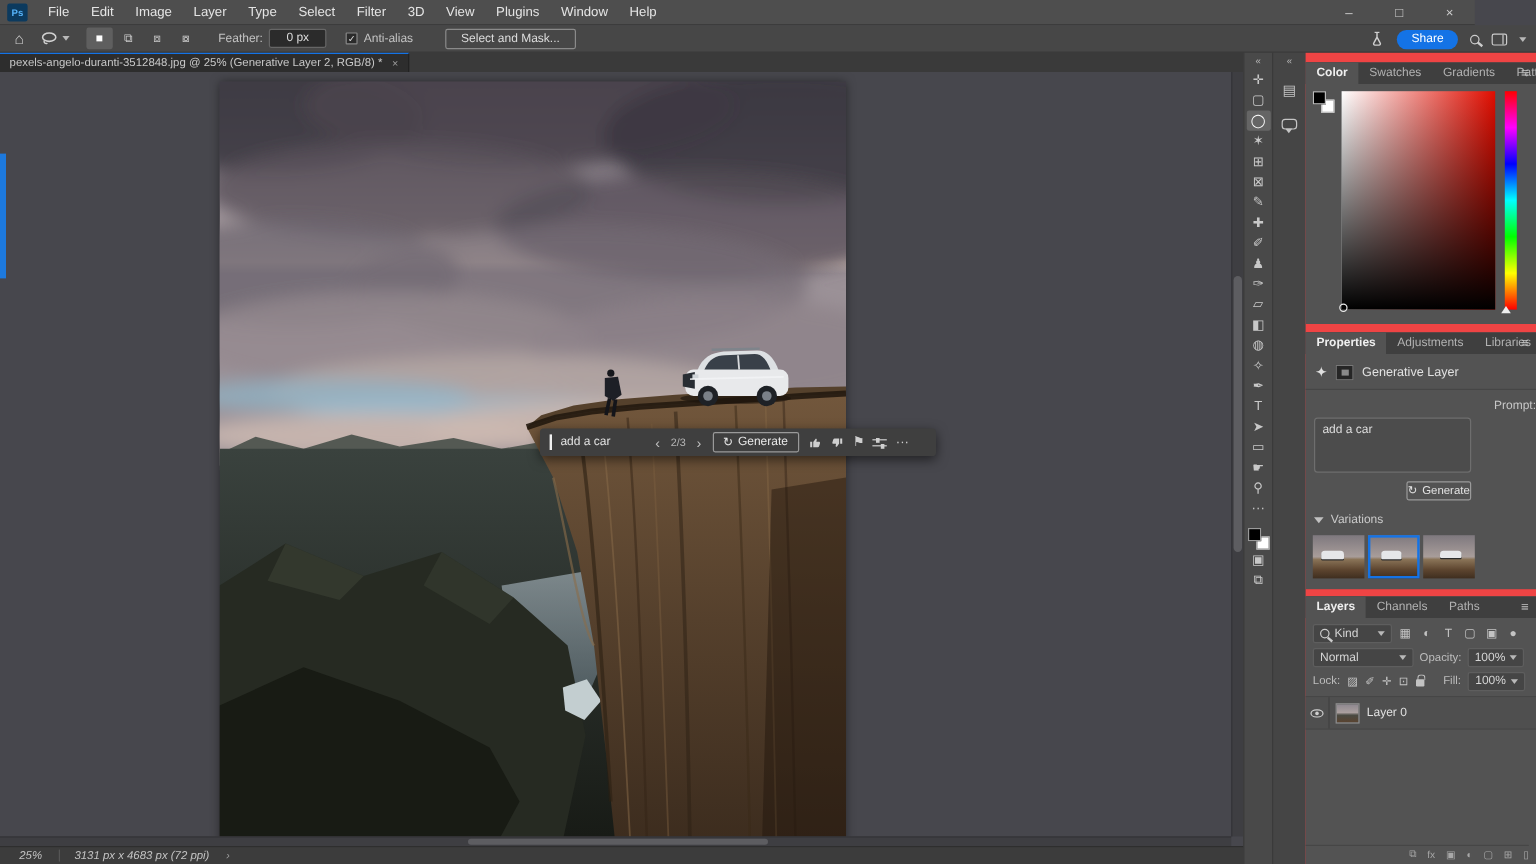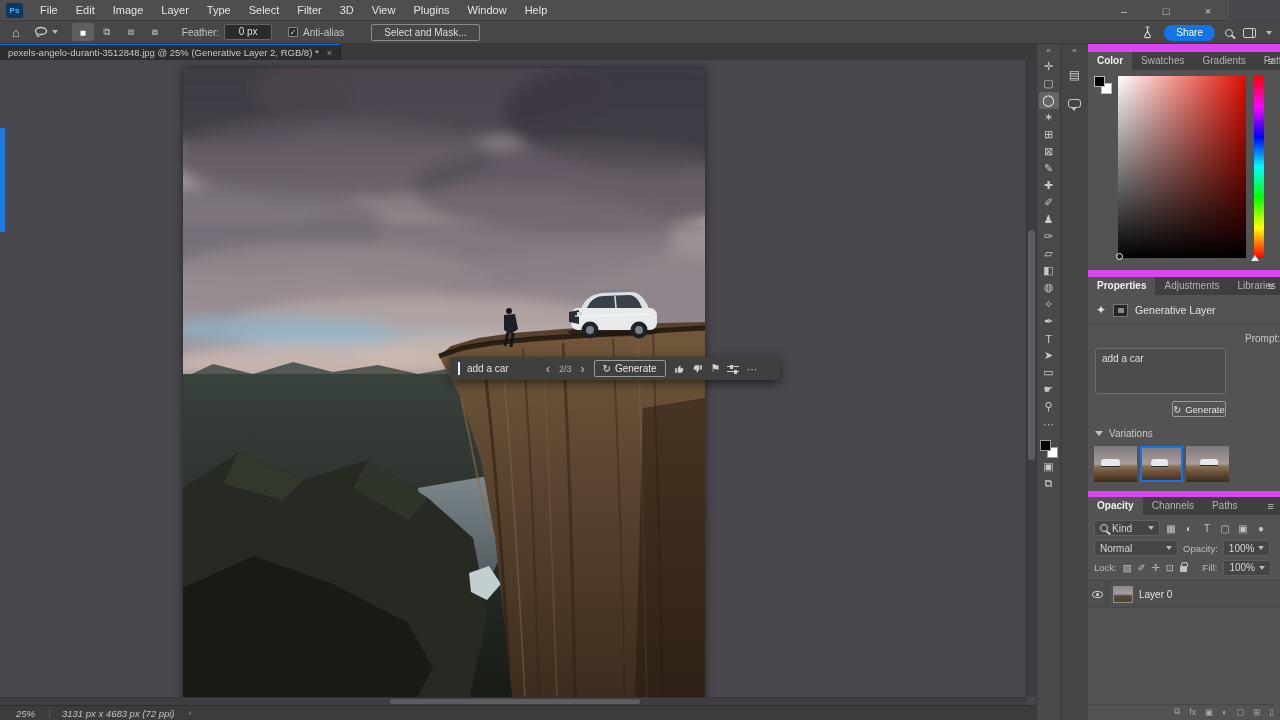--- a/index.html
+++ b/index.html
@@ -95,21 +95,21 @@
 
   #dockcol { position:absolute; left:1060px; top:44px; width:28px; height:676px; background:#454545;
              border-left:1px solid #3a3a3a; display:flex; flex-direction:column; align-items:center; }
   .dock-icon { width:22px; height:22px; margin-top:6px; display:flex; align-items:center; justify-content:center;
                color:#c5c5c5; font-size:12px; }
   .bubble { width:13px; height:9px; border:1.5px solid #c5c5c5; border-radius:3px; position:relative; }
   .bubble::after { content:""; position:absolute; left:2px; bottom:-4px; border-left:3px solid transparent;
                    border-right:3px solid transparent; border-top:4px solid #c5c5c5; }
 
   
-  #panels { position:absolute; left:1088px; top:44px; width:192px; height:676px; background:#d946ef; }
+  #panels { position:absolute; left:1088px; top:44px; width:192px; height:676px; background:#ef4444; }
   .panel-group { position:absolute; left:0; width:192px; background:#535353; }
   .panel-tabs { height:18px; background:#3f3f3f; display:flex; align-items:center; position:relative; }
   .panel-tab { padding:0 9px; height:18px; line-height:18px; font-size:10px; color:#b2b2b2; }
   .panel-tab.active { background:#535353; color:#efefef; font-weight:bold; }
   .panel-menu { position:absolute; right:6px; color:#c5c5c5; font-size:11px; }
 
   #color-group { top:8px; height:218px; }
   #fgbg-panel { position:absolute; left:6px; top:24px; width:18px; height:18px; }
   #fgbg-panel .f { position:absolute; left:0; top:0; width:11px; height:11px; background:#000; border:1px solid #bbb; z-index:2; }
   #fgbg-panel .b { position:absolute; right:0; bottom:0; width:11px; height:11px; background:#fff; border:1px solid #bbb; }
@@ -484,21 +484,21 @@
       </div>
       <div id="var-thumbs">
         <span class="var-thumb v1"></span>
         <span class="var-thumb v2 selected"></span>
         <span class="var-thumb v3"></span>
       </div>
     </div>
 
     <div class="panel-group" id="layers-group">
       <div class="panel-tabs">
-        <span class="panel-tab active">Opacity</span>
+        <span class="panel-tab active">Layers</span>
         <span class="panel-tab">Channels</span>
         <span class="panel-tab">Paths</span>
         <span class="panel-menu">≡</span>
       </div>
       <div class="lrow" id="filter-row">
         <span id="kind-box">
           <span class="mag"></span>
           <span>Kind</span>
           <span class="arrow-down"></span>
         </span>

